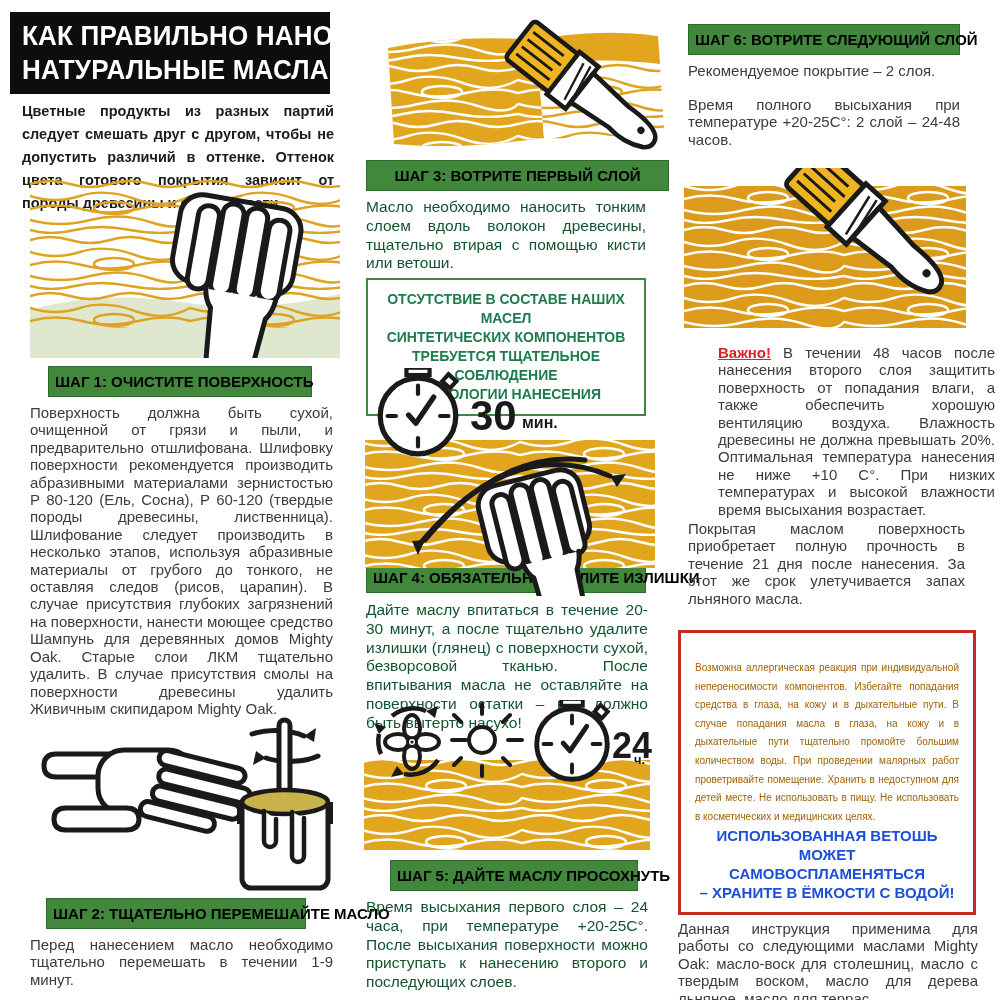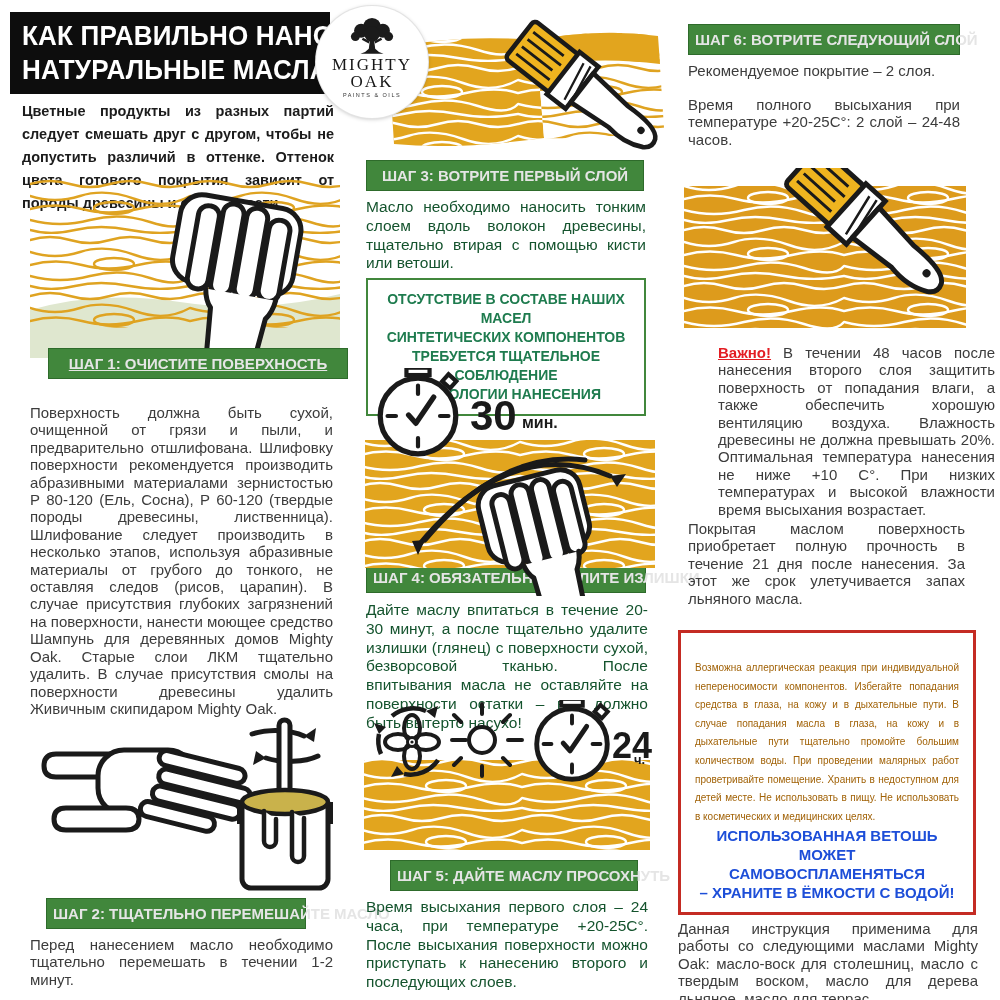--- a/index.html
+++ b/index.html
@@ -18,21 +18,21 @@
   .logo { left:316px; top:6px; width:112px; height:112px; border-radius:50%; background:#fff;
           box-shadow:0 0 0 1px #e3e3e3, 0 1px 4px rgba(0,0,0,.25); z-index:6; text-align:center; }
   .logo svg { display:block; margin:6px auto 0; }
   .logo-name { font-family:"Liberation Serif","DejaVu Serif",serif; font-size:17px; letter-spacing:2px;
                color:#171717; line-height:17px; }
   .logo-tag { font-size:5.5px; letter-spacing:1.5px; color:#333; margin-top:2px; }
 
   .intro { left:22px; top:100px; width:312px; font-weight:bold; font-size:14.5px; line-height:23px;
            color:#1c1c1c; text-align:justify; }
 
-  .banner { background:#41873c; border:1px solid #2e6b2b; color:#e5e5e5; font-weight:bold; font-size:15px;
+  .banner { background:#41873c; border:1px solid #2e6b2b; color:#000000; font-weight:bold; font-size:15px;
             text-align:center; padding:5px 6px; line-height:19px; white-space:nowrap; }
 
   .body-txt { font-size:15px; line-height:17.4px; text-align:justify; color:#3c3c3c; }
   .body-mid { font-size:15.5px; line-height:18.8px; text-align:justify; color:#14532d; }
 
   .note-box { border:2px solid #41873c; color:#1e7b4e; font-weight:bold; font-size:14px; line-height:19px;
               text-align:center; padding:10px 6px; white-space:pre-line; }
 
   .red { color:#e31e24; font-weight:bold; text-decoration:underline; }
   .warn-box { border:3px solid #c42b23; padding:14px 14px 10px; }
@@ -97,54 +97,37 @@
   </defs>
 </svg>
 
 <div class="page">
 
   <div class="abs title-box">
     <div class="title-line">КАК ПРАВИЛЬНО НАНОСИТЬ</div>
     <div class="title-line">НАТУРАЛЬНЫЕ МАСЛА?</div>
   </div>
 
-  <div class="abs logo">
-    <svg width="64" height="44" viewBox="0 0 100 66">
-      <g fill="#1b1b1b">
-        <circle cx="50" cy="22" r="14"></circle>
-          <circle cx="33" cy="28" r="11"></circle>
-          <circle cx="67" cy="28" r="11"></circle>
-        <circle cx="24" cy="37" r="7"></circle>
-          <circle cx="76" cy="37" r="7"></circle>
-          <circle cx="50" cy="33" r="12"></circle>
-        <path d="M47 40 L45 56 Q40 62 32 64 L68 64 Q60 62 55 56 L53 40 Z"></path>
-        <path d="M45 48 L34 42 l2 -3 10 5 Z M55 48 L66 42 l-2 -3 -10 5 Z"></path>
-      </g>
-    </svg>
-    <div class="logo-name">MIGHTY</div>
-    <div class="logo-name">OAK</div>
-    <div class="logo-tag">PAINTS &amp; OILS</div>
-  </div>
 
   <div class="abs intro">Цветные продукты из разных партий следует смешать друг с другом, чтобы не допустить различий в оттенке. Оттенок цвета готового покрытия зависит от породы древесины и ее влажности</div>
 
   <svg class="abs illus" style="left:30px; top:178px;" width="310" height="180" viewBox="0 0 310 180">
     <path d="M0 132 Q70 112 150 124 T310 116 L310 180 L0 180 Z" fill="#dfe7cf"></path>
     <rect x="0" y="0" width="310" height="150" fill="url(#grainGold)"></rect>
     <g transform="translate(212,66) rotate(10)" stroke="#1a1a1a" stroke-width="5" fill="#fff" stroke-linejoin="round" stroke-linecap="round">
       <rect x="-66" y="-42" width="122" height="88" rx="22"></rect>
       <rect x="-48" y="-32" width="21" height="84" rx="10"></rect>
       <rect x="-24" y="-38" width="21" height="92" rx="10"></rect>
       <rect x="0" y="-38" width="21" height="92" rx="10"></rect>
       <rect x="24" y="-30" width="21" height="82" rx="10"></rect>
       <path d="M-28 50 q2 12 8 18 l4 46 q1 16 17 16 h14 q16 0 17 -16 l4 -44 q6 -8 7 -20"></path>
     </g>
   </svg>
 
-  <div class="abs banner" style="left:48px; top:348px; width:300px;text-decoration:underline;">
+  <div class="abs banner" style="left:48px; top:366px; width:264px;">
     <span>ШАГ 1: ОЧИСТИТЕ ПОВЕРХНОСТЬ</span>
   </div>
   <div class="abs body-txt" style="left:30px; top:404px; width:303px;">Поверхность должна быть сухой, очищенной от грязи и пыли, и предварительно отшлифована. Шлифовку поверхности рекомендуется производить абразивными материалами зернистостью Р 80-120 (Ель, Сосна), Р 60-120 (твердые породы древесины, лиственница). Шлифование следует производить в несколько этапов, используя абразивные материалы от грубого до тонкого, не оставляя следов (рисов, царапин). В случае присутствия глубоких загрязнений на поверхности, нанести моющее средство Шампунь для деревянных домов Mighty Oak. Старые слои ЛКМ тщательно удалить. В случае присутствия смолы на поверхности древесины удалить Живичным скипидаром Mighty Oak.</div>
 
   <svg class="abs illus" style="left:36px; top:712px;" width="300" height="182" viewBox="0 0 300 182">
     <g stroke="#1a1a1a" stroke-width="5" fill="#fff" stroke-linecap="round" stroke-linejoin="round">
       <path d="M20 42 h78 q14 0 14 12 q0 11 -12 11 h-80 q-12 0 -12 -11 q0 -12 12 -12 Z"></path>
       <rect x="62" y="38" width="96" height="64" rx="26"></rect>
       <g transform="rotate(14 150 70)">
         <rect x="118" y="44" width="88" height="15" rx="7.5"></rect>
@@ -166,32 +149,32 @@
       <rect x="281" y="92" width="14" height="18" fill="#fff" stroke="#1a1a1a" stroke-width="4"></rect>
       <rect x="206" y="88" width="86" height="88" rx="9" fill="#fff" stroke="#1a1a1a" stroke-width="5"></rect>
       <ellipse cx="249" cy="90" rx="43" ry="12" fill="#c9b24b" stroke="#1a1a1a" stroke-width="4.5"></ellipse>
       <path d="M228 99 v30 a6 6 0 0 0 12 0 v-22 M256 100 v44 a6 6 0 0 0 12 0 v-38" fill="#fff" stroke="#1a1a1a" stroke-width="4.5" stroke-linecap="round"></path>
     </g>
   </svg>
 
   <div class="abs banner" style="left:46px; top:898px; width:260px;">
     <span>ШАГ 2: ТЩАТЕЛЬНО ПЕРЕМЕШАЙТЕ МАСЛО</span>
   </div>
-  <div class="abs body-txt" style="left:30px; top:936px; width:303px;">Перед нанесением масло необходимо тщательно перемешать в течении 1-2 минут.</div>
+  <div class="abs body-txt" style="left:30px; top:936px; width:303px;">Перед нанесением масло необходимо тщательно перемешать в течении 1-9 минут.</div>
 
   <svg class="abs illus" style="left:358px; top:6px;" width="312" height="150" viewBox="0 0 312 150">
     <path d="M30 42 Q100 28 178 34 L186 132 Q100 144 36 138 Z" fill="#e2a51e"></path>
     <path d="M30 42 Q100 28 178 34 L186 132 Q100 144 36 138 Z" fill="url(#grainWhite)"></path>
     <path d="M178 34 Q240 22 300 30 L306 122 Q250 134 186 132 Z" fill="#fff"></path>
     <path d="M178 34 Q240 22 300 30 L306 122 Q250 134 186 132 Z" fill="url(#grainGold)"></path>
     <path d="M178 34 Q240 22 300 30 L302 58 Q240 50 180 60 Z" fill="#e2a51e"></path>
     <use href="#brush" transform="translate(232,88) rotate(38) scale(0.92)"></use>
   </svg>
 
-  <div class="abs banner" style="left:366px; top:160px; width:278px;">
+  <div class="abs banner" style="left:366px; top:160px; width:303px;">
     <span>ШАГ 3: ВОТРИТЕ ПЕРВЫЙ СЛОЙ</span>
   </div>
   <div class="abs body-mid" style="left:366px; top:198px; width:280px;">Масло необходимо наносить тонким слоем вдоль волокон древесины, тщательно втирая с помощью кисти или ветоши.</div>
 
   <div class="abs note-box" style="left:366px; top:278px; width:280px;">ОТСУТСТВИЕ В СОСТАВЕ НАШИХ МАСЕЛ
 СИНТЕТИЧЕСКИХ КОМПОНЕНТОВ
 ТРЕБУЕТСЯ ТЩАТЕЛЬНОЕ СОБЛЮДЕНИЕ
 ТЕХНОЛОГИИ НАНЕСЕНИЯ</div>
 
   <svg class="abs illus" style="left:360px; top:368px; z-index:3;" width="300" height="228" viewBox="0 0 300 228">

